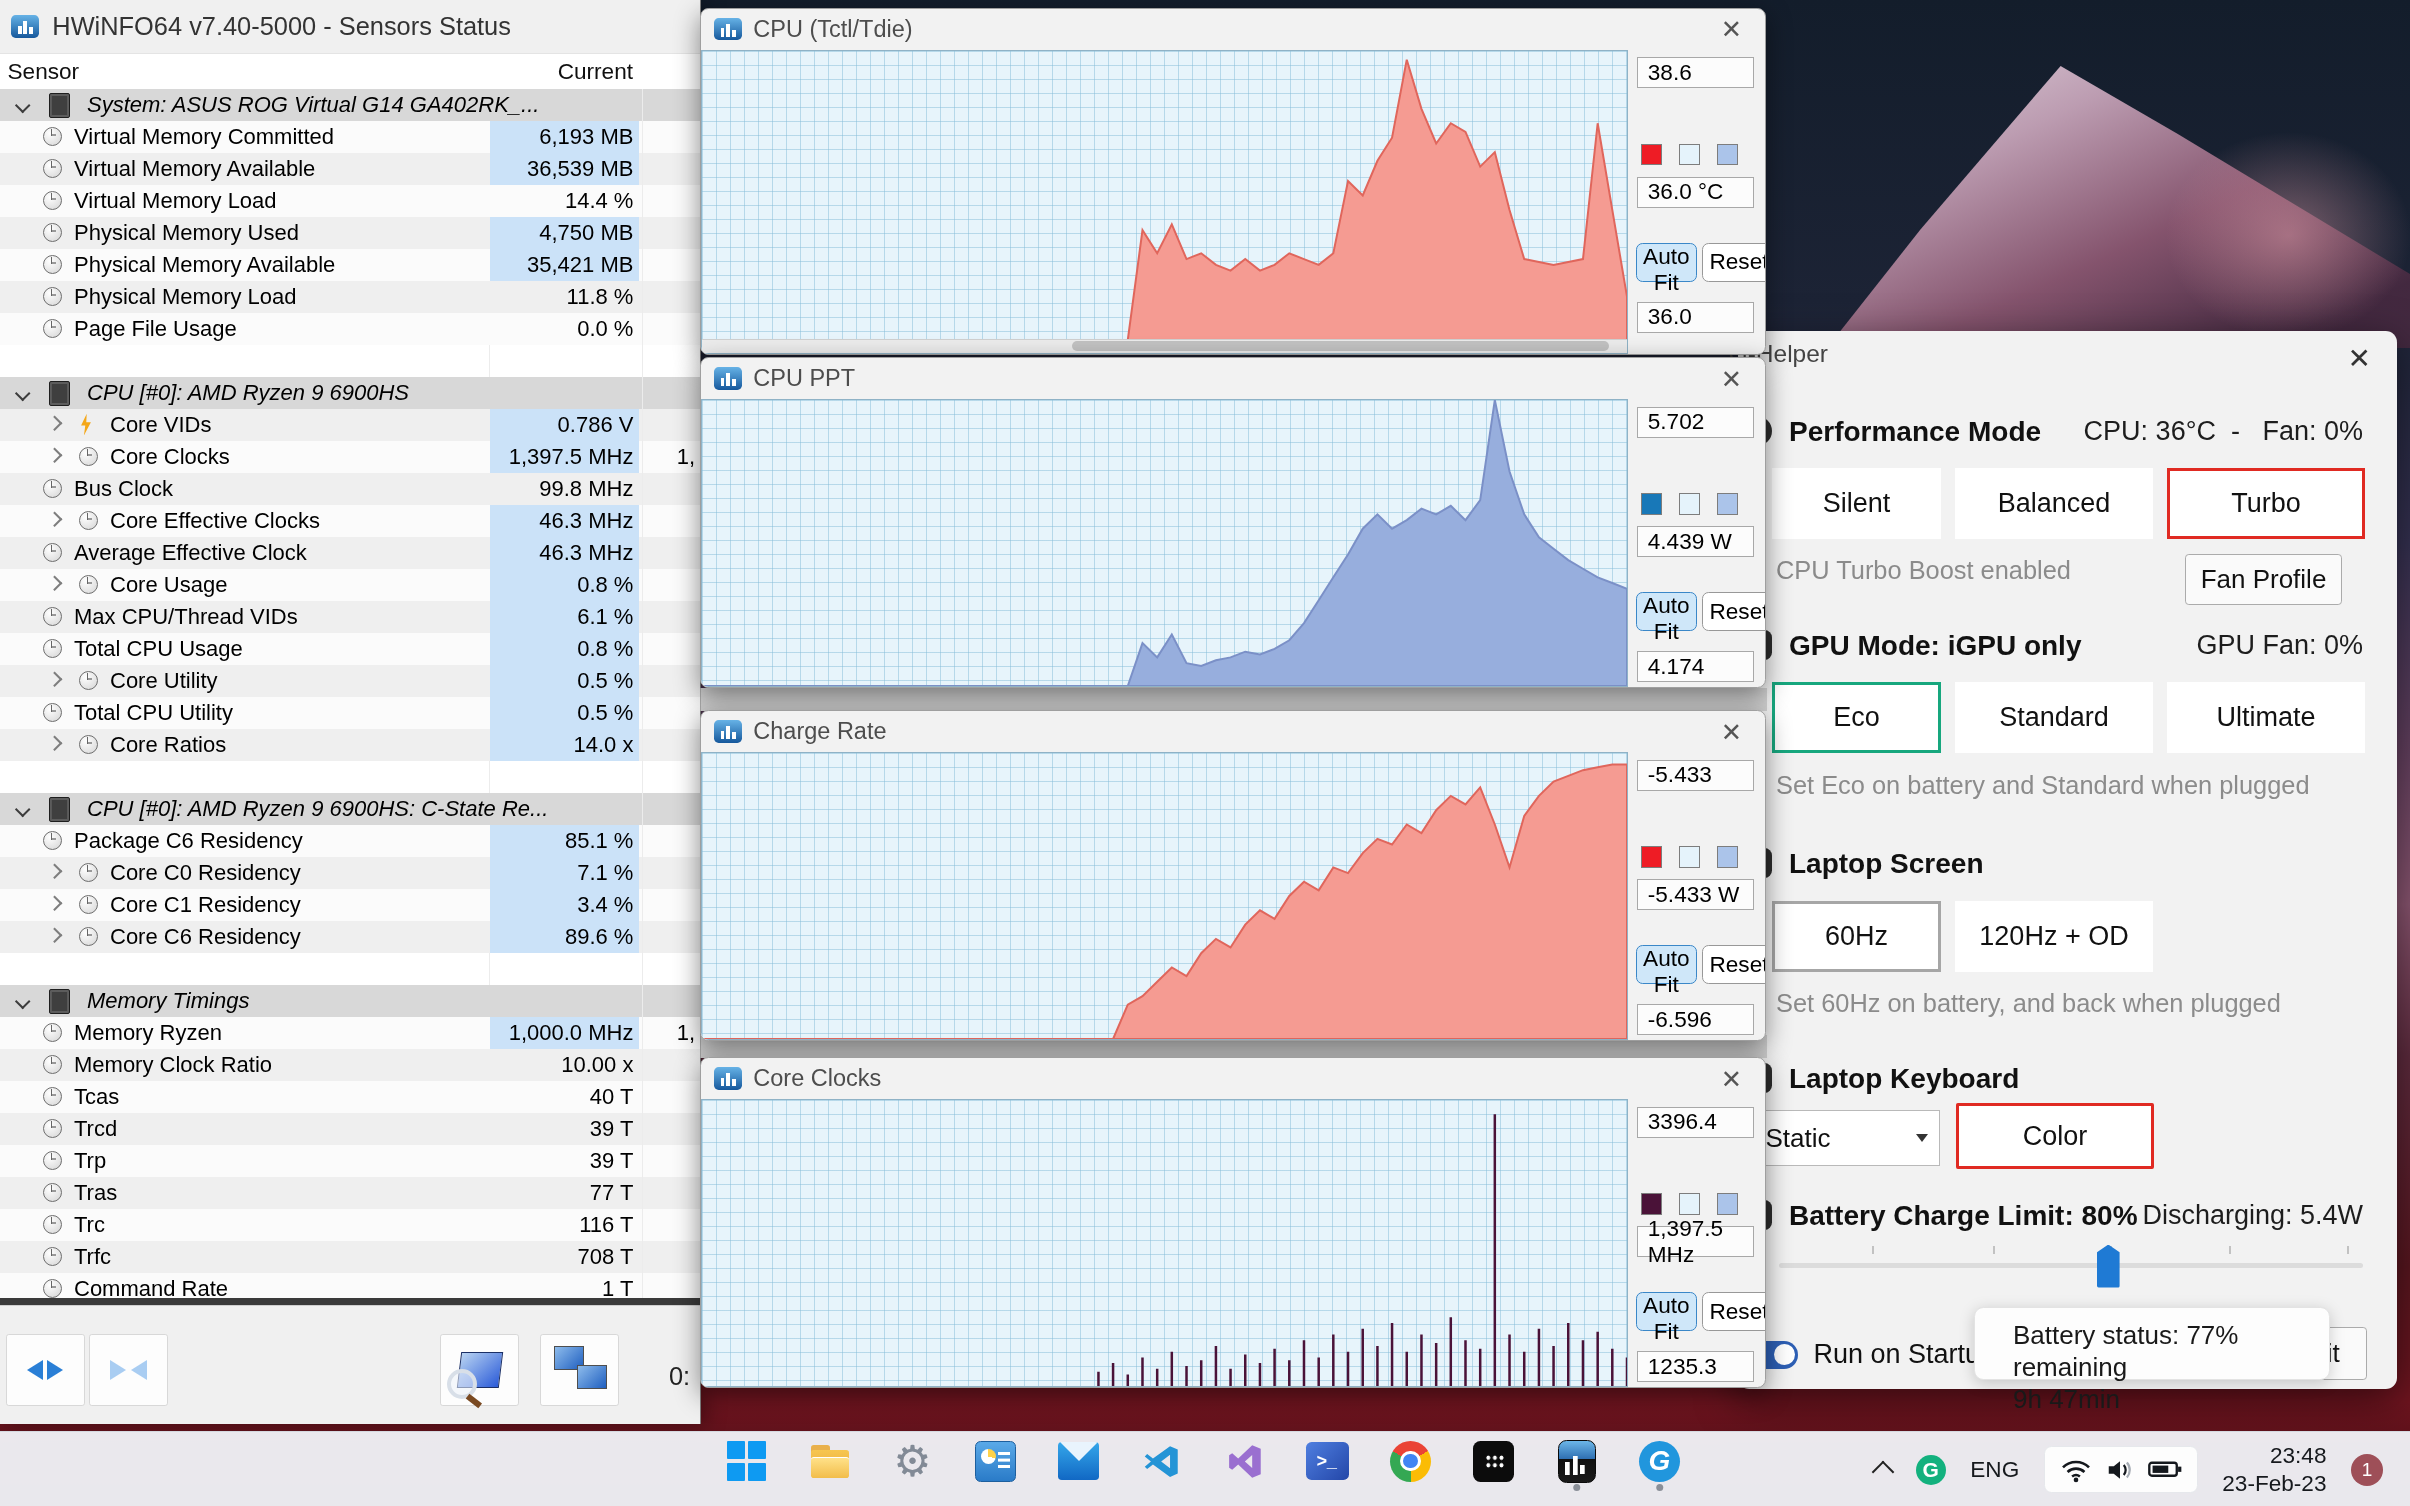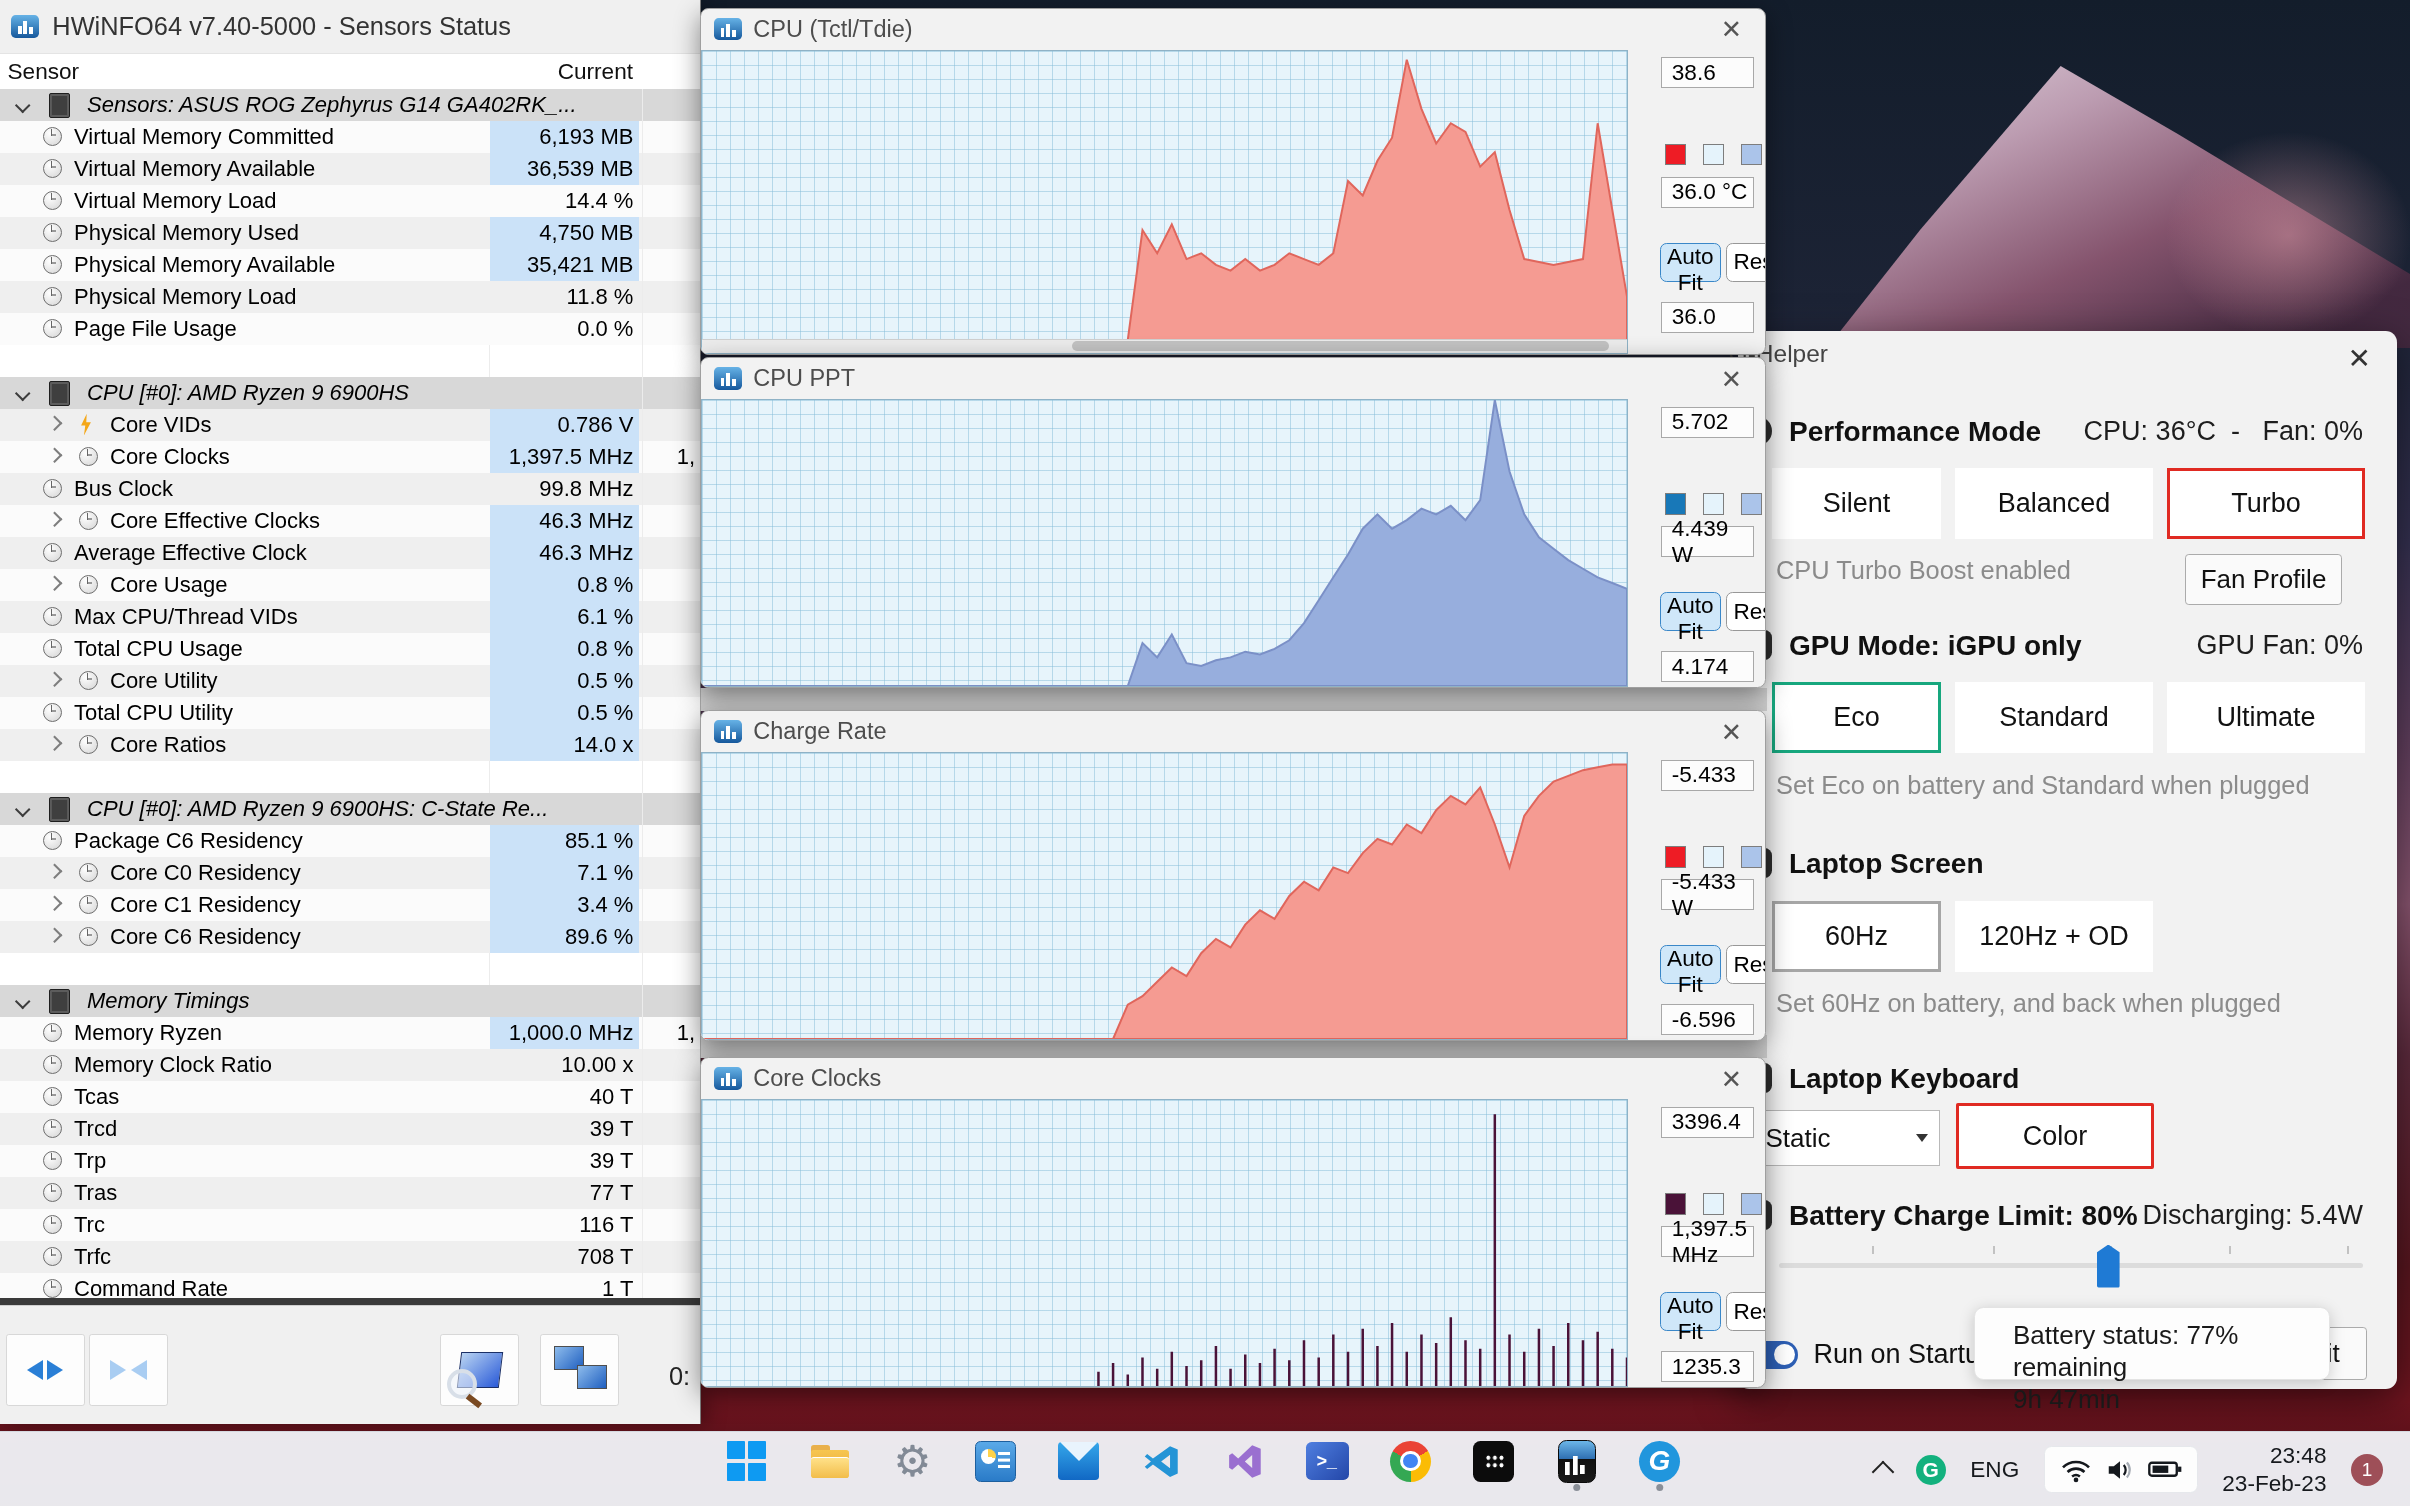--- a/index.html
+++ b/index.html
@@ -72,21 +72,21 @@
   .gbody{position:absolute;top:41px;left:0;right:0;bottom:0;display:flex;}
   .gplot{position:relative;width:927px;box-sizing:border-box;border:0.9px solid #8fb2c6;
     background-color:#e7f4fb;
     background-image:linear-gradient(to right,rgba(134,188,217,.5) 0.9px,transparent 0.9px),
                      linear-gradient(to bottom,rgba(134,188,217,.5) 0.9px,transparent 0.9px);
     background-size:14px 14px;}
   .gplot svg{position:absolute;left:0;top:0;width:100%;height:100%;}
   .gwin.has-scroll .gplot svg{height:calc(100% - 13px);}
   .gscroll{position:absolute;left:0;right:0;bottom:0;height:13px;background:#ececec;border-top:0.9px solid #d0d0d0;}
   .gthumb{position:absolute;left:40%;width:58%;top:1.9px;bottom:1.9px;background:#c2c2c2;border-radius:5.6px;}
-  .gpanel{position:relative;flex:1;margin-left:24px;}
+  .gpanel{position:relative;flex:1;}
   .gbox{position:absolute;left:9.4px;right:11.3px;height:31px;background:#fcfcfc;border:0.9px solid #a8a8a8;
     font-size:22.6px;display:flex;align-items:center;padding-left:9.4px;box-sizing:border-box;color:#000;}
   .gmax{top:7.5px;}.gcur{top:127px;}.gmin{top:252px;}
   .gsw{position:absolute;top:94px;left:13px;display:flex;gap:17px;}
   .sw{width:21px;height:21.7px;border:0.9px solid #7d7d7d;box-sizing:border-box;}
   .sw-bg{background:#e5f3fb;}.sw-grid{background:#abc4ea;}
   .gbtns{position:absolute;top:193px;left:7.5px;right:3.8px;display:flex;gap:4.7px;}
   .gbtn{height:39px;border-radius:6.6px;font-size:22.6px;font-family:inherit;padding:0 6.6px;color:#000;}
   .autofit{background:#cfe7f9;border:1.9px solid #3a87c8;}
   .reset{background:#fff;border:0.9px solid #989898;}
@@ -198,21 +198,21 @@
       <span>HWiNFO64 v7.40-5000 - Sensors Status</span>
     </div>
     <div class="hw-colhdr">
       <span class="c1">Sensor</span>
       <span class="c2">Current</span>
     </div>
     <div class="hw-rows" id="sensor-rows">
         <div class="hrow section">
           <span class="cv" style="left: 17px;"></span>
           <span class="chipi" style="left: 49px;"></span>
-          <span class="lbl" style="left: 87px;">Sensors: ASUS ROG Zephyrus G14 GA402RK_...</span>
+          <span class="lbl" style="left: 87px;">System: ASUS ROG Virtual G14 GA402RK_...</span>
         </div>
         <div class="hrow item" style="background: rgb(251, 251, 251);">
           <span class="clk" style="left: 43px;"></span>
           <span class="lbl" style="left: 74px;">Virtual Memory Committed</span>
           <span class="val hl">6,193 MB</span>
         </div>
         <div class="hrow item" style="background: rgb(239, 239, 239);">
           <span class="clk" style="left: 43px;"></span>
           <span class="lbl" style="left: 74px;">Virtual Memory Available</span>
           <span class="val hl">36,539 MB</span>

